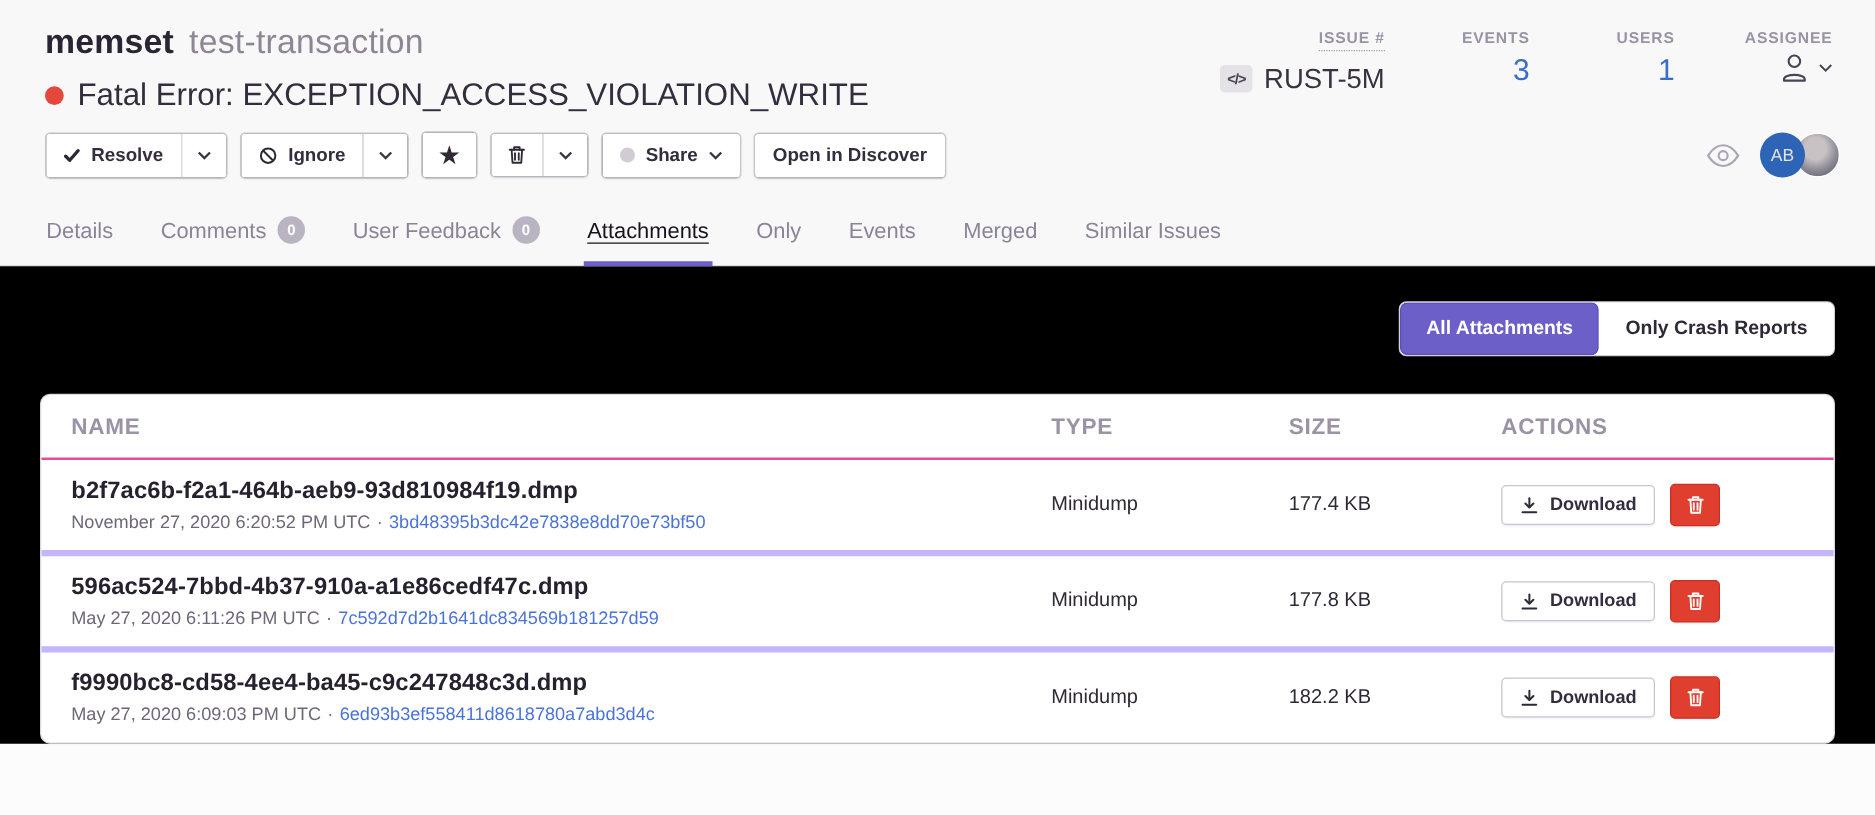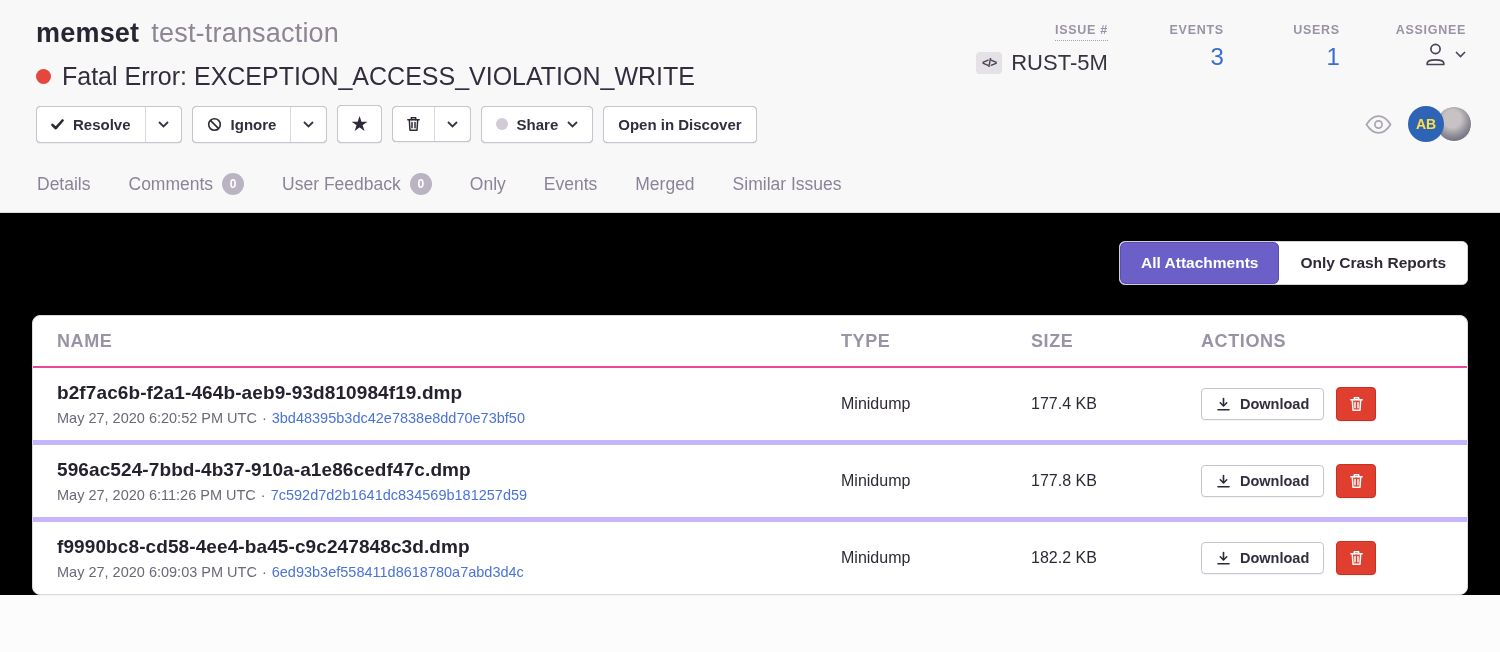--- a/index.html
+++ b/index.html
@@ -30,21 +30,21 @@
 
   
   .toolbar { display:flex; align-items:center; gap:10px; padding:14px 28px 12px 36px; }
   .btn-group { display:flex; background:#737373; border:1px solid #c9c4cf; border-radius:4px; box-shadow:0 1px 1px rgba(50,40,60,.06); overflow:hidden; }
   .btn { display:flex; align-items:center; gap:9px; background:#fff; border:none; padding:9px 14px; font-family:inherit; font-size:15px; font-weight:bold; color:#332d3d; cursor:pointer; }
   .btn.caret-part { border-left:1px solid #dcd7df; padding:9px 12px; }
   .btn.icon-only { padding:9px 13px; }
   .toolbar-right { margin-left:auto; display:flex; align-items:center; gap:16px; }
   .share-dot { width:12px; height:12px; border-radius:50%; background:#d0cbd5; }
   .avatars { display:flex; align-items:center; }
-  .avatar { width:36px; height:36px; border-radius:50%; display:flex; align-items:center; justify-content:center; font-size:14px; font-weight:bold; color:#fde047; }
+  .avatar { width:36px; height:36px; border-radius:50%; display:flex; align-items:center; justify-content:center; font-size:14px; font-weight:normal; color:#e5e5e5; }
   .avatar.ab { background:#2d64b6; z-index:1; }
   .avatar.photo { margin-left:-8px; background:radial-gradient(circle at 45% 35%, #c9c2c4 0 30%, #8d8a96 60%, #4e5263 100%); border:1px solid #fff; }
 
   
   .tabs { display:flex; gap:36px; padding:0 36px; border-bottom:1px solid #ddd8e0; margin-top:4px; }
   .tab { position:relative; padding:14px 1px 17px; font-size:17.5px; color:#8d8399; display:flex; align-items:center; gap:9px; cursor:pointer; }
   .tab .badge { width:22px; height:22px; border-radius:50%; background:#bab3c2; color:#fff; font-size:12px; font-weight:bold; display:inline-flex; align-items:center; justify-content:center; }
   .tab.active { color:#16121e; text-decoration:underline; text-underline-offset:4px; }
   .tab.active::after { content:""; position:absolute; left:-2px; right:-2px; bottom:-1px; height:4px; background:#6c5fc7; }
 
@@ -223,20 +223,23 @@
         <span>Details</span>
       </div>
     <div class="tab">
         <span>Comments</span>
         <span class="badge">0</span>
       </div>
     <div class="tab">
         <span>User Feedback</span>
         <span class="badge">0</span>
       </div>
+    <div class="tab active">
+        <span>Attachments</span>
+      </div>
     <div class="tab">
         <span>Only</span>
       </div>
     <div class="tab">
         <span>Events</span>
       </div>
     <div class="tab">
         <span>Merged</span>
       </div>
     <div class="tab">
@@ -259,21 +262,21 @@
       <span>NAME</span>
       <span>TYPE</span>
       <span>SIZE</span>
       <span>ACTIONS</span>
     </div>
 
     <div class="grid-cols trow">
       <div>
         <div class="file-name">b2f7ac6b-f2a1-464b-aeb9-93d810984f19.dmp</div>
         <div class="file-sub">
-          <span>May 27, 2020 6:20:52 PM UTC</span><span class="sep">·</span><a class="hash-link">3bd48395b3dc42e7838e8dd70e73bf50</a>
+          <span>November 27, 2020 6:20:52 PM UTC</span><span class="sep">·</span><a class="hash-link">3bd48395b3dc42e7838e8dd70e73bf50</a>
         </div>
       </div>
       <div class="cell-type">Minidump</div>
       <div class="cell-size">177.4 KB</div>
       <div class="cell-actions">
         <button class="dl-btn">
           <span>
             <svg width="15" height="15" viewBox="0 0 15 15" fill="none" stroke="#2f2936" stroke-width="1.6" stroke-linecap="round" stroke-linejoin="round">
                 <path d="M7.5 1.5v7"></path>
                 <polyline points="4.3,5.8 7.5,9 10.7,5.8"></polyline>

